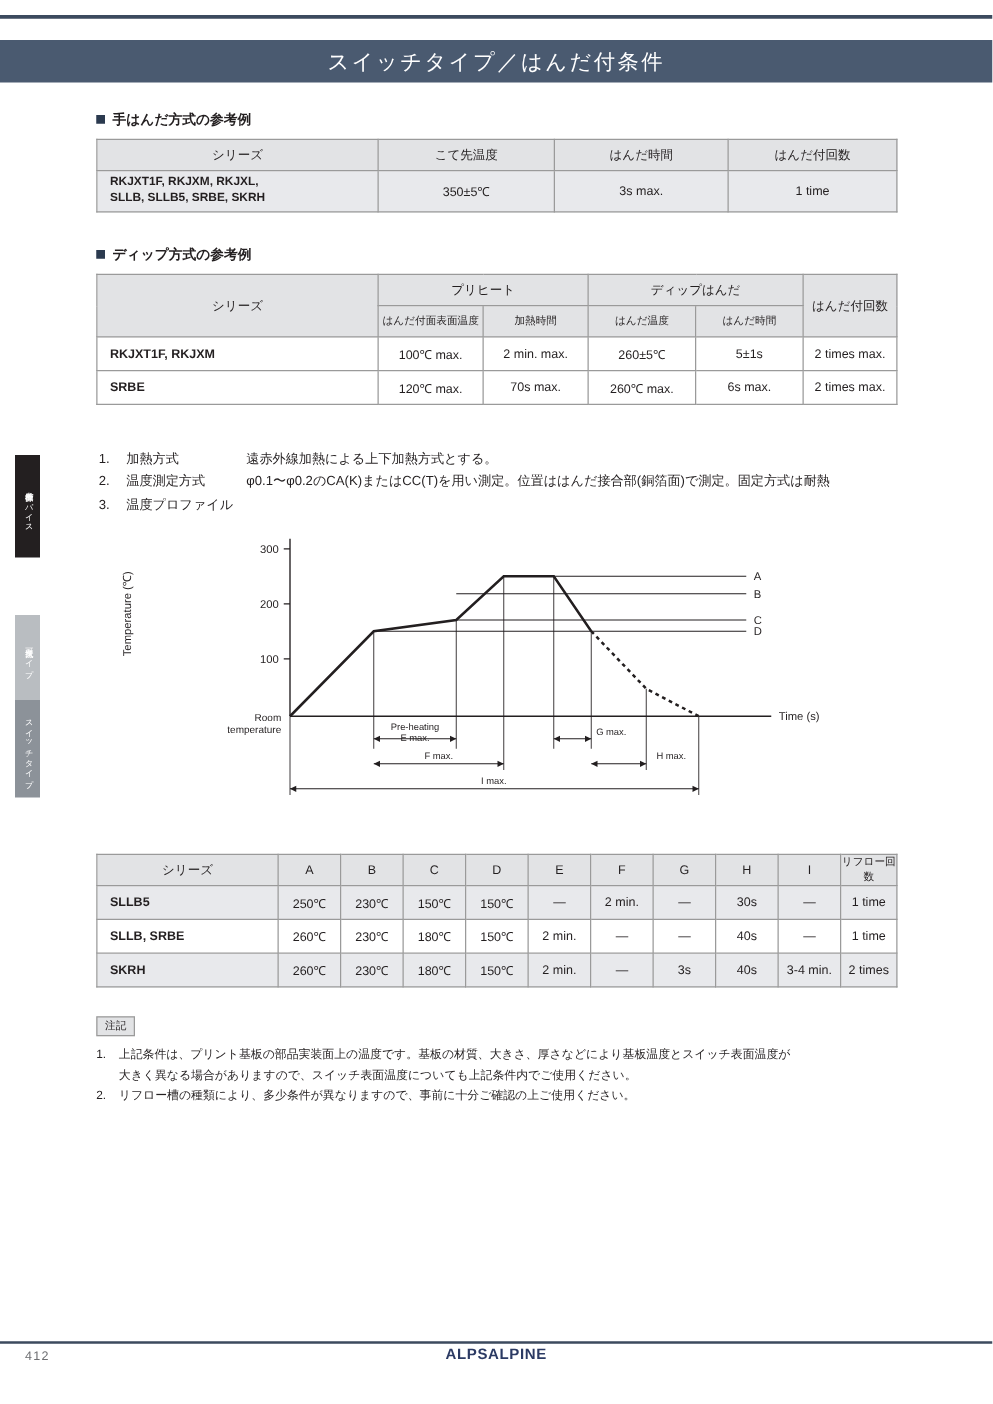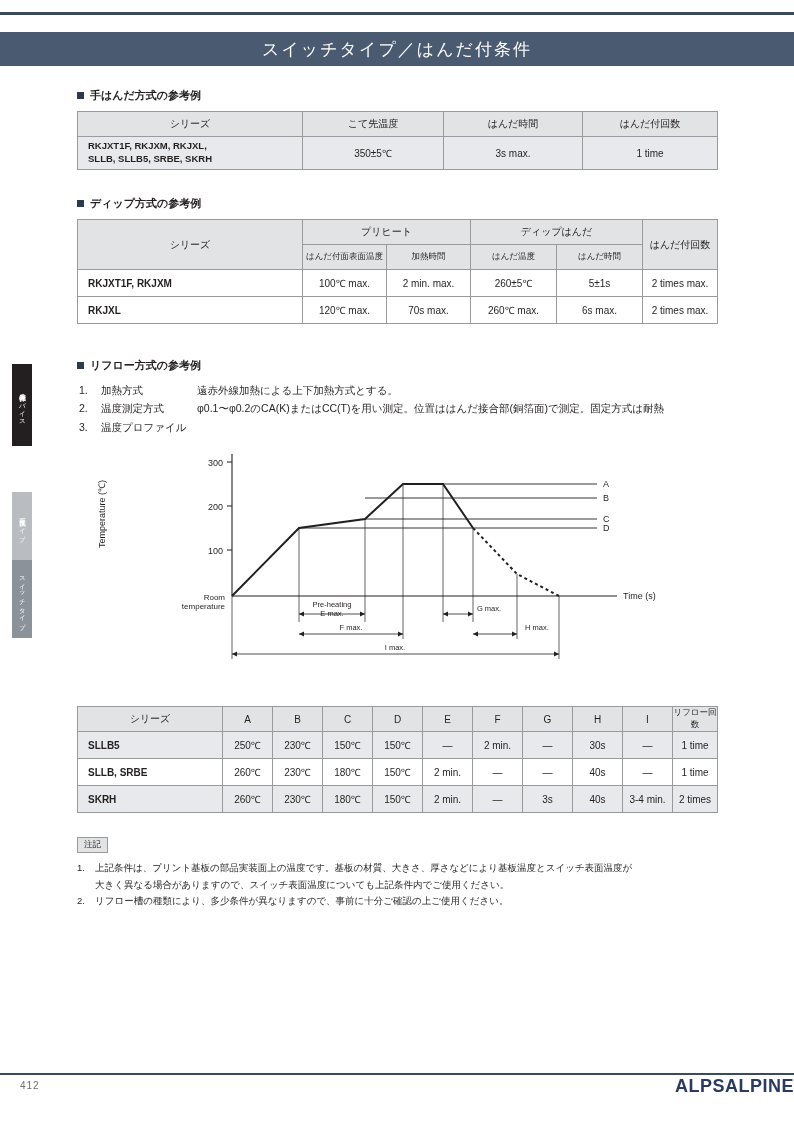--- a/index.html
+++ b/index.html
@@ -55,21 +55,21 @@
   
   .note-badge{display:inline-block;border:1px solid #9a9a9a;background:#e2e3e5;font-size:8.5px;padding:1px 6px;}
   .notes{font-size:9.5px;line-height:1.75;margin-top:7px;}
   .notes .row{display:flex;}
   .notes .num{width:18px;flex:none;}
   .notes .txt{flex:1;}
   .notes .cont{margin-left:18px;}
 
   .footer-rule{position:absolute;left:0;top:1073px;width:794px;height:2px;background:#3c4a5e;}
   .page-num{position:absolute;left:20px;top:1080px;font-size:10px;color:#6d6e71;letter-spacing:1px;}
-  .brand{position:absolute;left:0;top:1076px;width:794px;text-align:right;font-size:18px;font-weight:bold;color:#2b3a63;letter-spacing:0.5px;}
+  .brand{position:absolute;left:0;top:1076px;width:794px;text-align:center;font-size:12px;font-weight:bold;color:#2b3a63;letter-spacing:0.5px;}
 </style>
 </head>
 <body>
 
 <div class="top-rule"></div>
 
 <div class="header-band">
   <div class="title">スイッチタイプ／はんだ付条件</div>
 </div>
 
@@ -130,33 +130,32 @@
       <tbody>
         <tr>
           <td class="series">RKJXT1F, RKJXM</td>
           <td>100℃ max.</td>
           <td>2 min. max.</td>
           <td>260±5℃</td>
           <td>5±1s</td>
           <td>2 times max.</td>
         </tr>
         <tr>
-          <td class="series">RKJXL</td>
+          <td class="series">SRBE</td>
           <td>120℃ max.</td>
           <td>70s max.</td>
           <td>260℃  max.</td>
           <td>6s max.</td>
           <td>2 times max.</td>
         </tr>
       </tbody>
     </table>
   </div>
 
   <div style="margin-top:34px">
-    <div class="sec-head"><span class="sq"></span><span>リフロー方式の参考例</span></div>
     <div class="reflow-list">
       <div class="row">
         <div class="num">1.</div>
         <div class="lbl">加熱方式</div>
         <div class="txt">遠赤外線加熱による上下加熱方式とする。</div>
       </div>
       <div class="row">
         <div class="num">2.</div>
         <div class="lbl">温度測定方式</div>
         <div class="txt">

